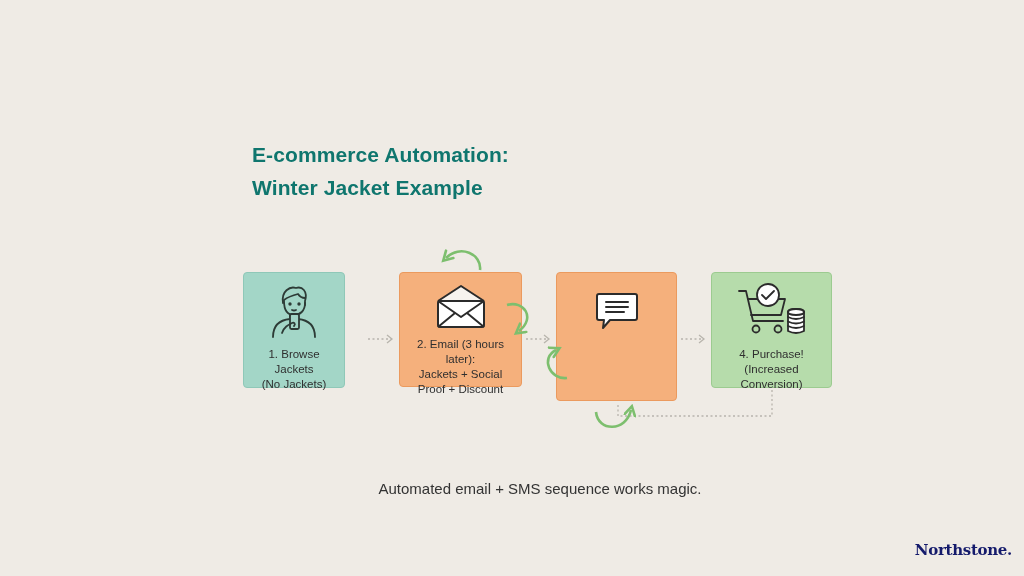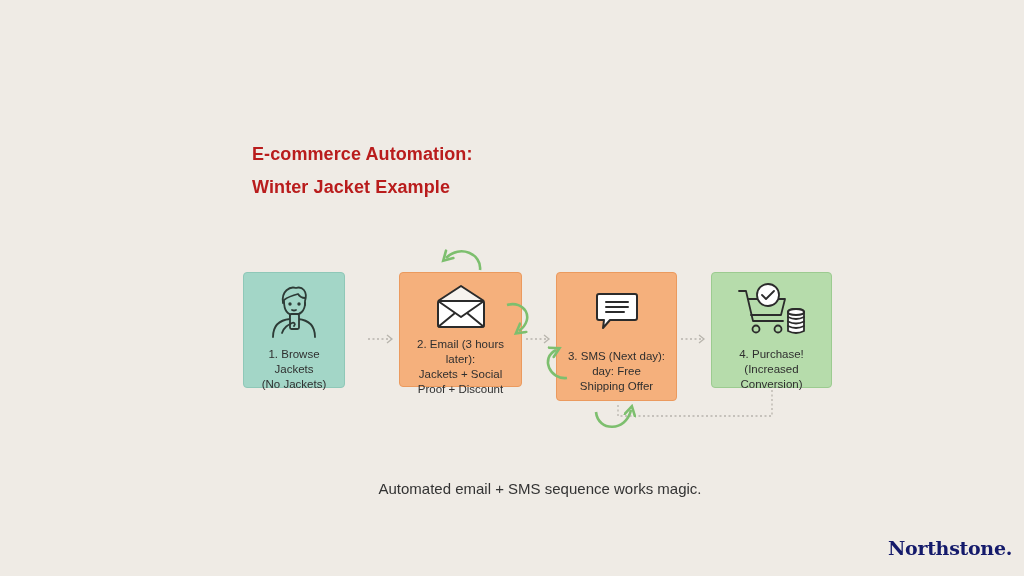--- a/index.html
+++ b/index.html
@@ -7,24 +7,24 @@
     body {
       background: #efebe5;
       font-family: "Liberation Sans", sans-serif;
       position: relative;
       color: #333;
     }
     .title {
       position: absolute;
       left: 252px;
       top: 138px;
-      font-size: 18px;
+      font-size: 21px;
       font-weight: bold;
       line-height: 33px;
-      color: #b91c1c;
+      color: #0f766e;
       letter-spacing: 0.1px;
     }
     .title span { display: block; }
     .step {
       position: absolute;
       border-radius: 4px;
       display: flex;
       flex-direction: column;
       align-items: center;
       text-align: center;
@@ -49,21 +49,21 @@
       text-align: center;
       font-size: 15px;
       color: #333;
     }
     .brand {
       position: absolute;
       right: 12px;
       bottom: 17px;
       font-family: "DejaVu Serif", serif;
       font-weight: bold;
-      font-size: 19px;
+      font-size: 15px;
       color: #141a6b;
       letter-spacing: -0.3px;
     }
   </style>
 </head>
 <body>
 
 <div class="title">
   <span>E-commerce Automation:</span>
   <span>Winter Jacket Example</span>
@@ -105,25 +105,20 @@
     <div>Proof + Discount</div>
   </div>
 </div>
 
 <div class="step orange" id="s3">
   <div class="icon">
     <svg width="46" height="42" viewBox="0 0 46 42" fill="none" stroke="#2b2b2b" stroke-width="2" stroke-linejoin="round" stroke-linecap="round">
       <path d="M5 3 L41 3 Q43 3 43 5 L43 27 Q43 29 41 29 L16 29 L9 37 L10 29 L5 29 Q3 29 3 27 L3 5 Q3 3 5 3 Z" fill="#ffffff"></path>
       <path d="M12 11 L34 11 M12 16 L34 16 M12 21 L30 21"></path>
     </svg>
-  </div>
-  <div class="label">
-    <div>3. SMS (Next day):</div>
-    <div>day: Free</div>
-    <div>Shipping Offer</div>
   </div>
 </div>
 
 <div class="step green" id="s4">
   <div class="icon">
     <svg width="70" height="56" viewBox="0 0 70 56" fill="none" stroke="#2b2b2b" stroke-width="1.8" stroke-linecap="round" stroke-linejoin="round">
       <path d="M2 8 L9 8 L16 38 L46 38"></path>
       <path d="M11 16 L48 16 L44 32 L14 32"></path>
       <circle cx="19" cy="46" r="3.5"></circle>
       <circle cx="41" cy="46" r="3.5"></circle>

